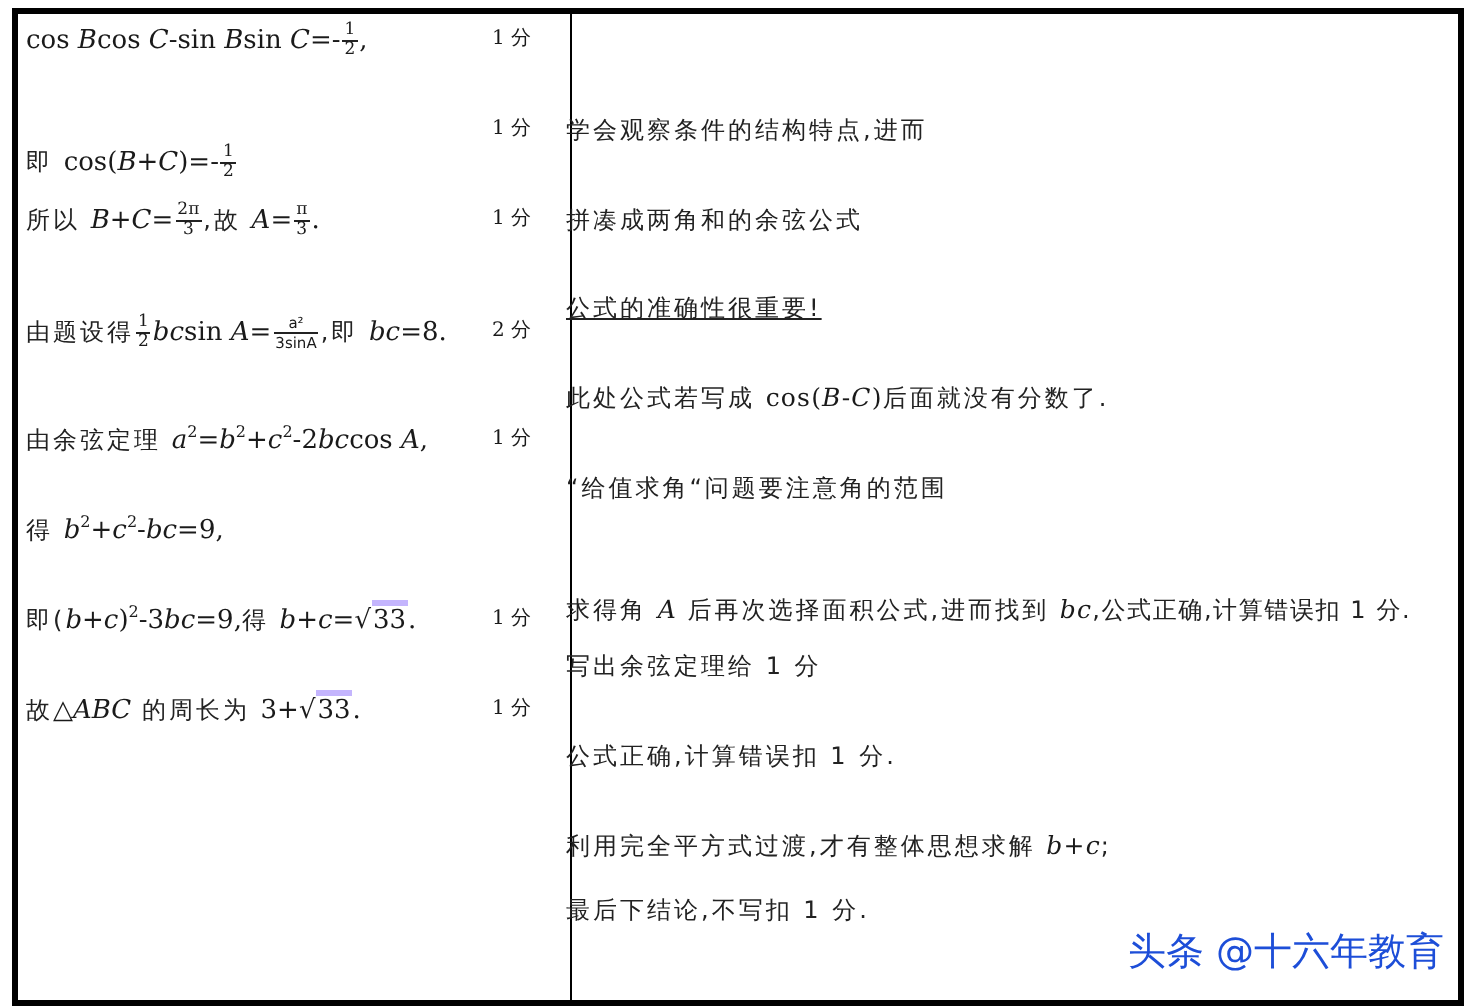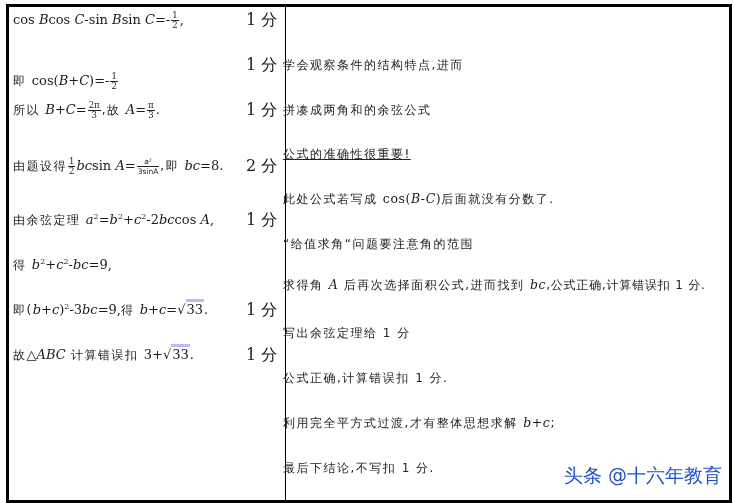--- a/index.html
+++ b/index.html
@@ -4,21 +4,21 @@
 <style>
   html, body { margin:0; padding:0; background:#ffffff; }
   body { width:733px; height:503px; position:relative; overflow:hidden;
          font-family:"DejaVu Serif","Liberation Serif",serif; color:#1a1a1a; }
   .frame { position:absolute; left:6px; top:4px; width:720px; height:493px;
            border:3px solid #000; box-sizing:content-box; }
   .divider { position:absolute; left:276px; top:0; width:1px; height:493px; background:#000; }
   .topgap { position:absolute; left:0; top:0; width:733px; height:4px; background:#fff; }
   .row { position:absolute; font-size:13px; line-height:18px; white-space:nowrap; }
   .lrow { left:6px; }
-  .score { position:absolute; left:246px; font-size:16px; line-height:18px; white-space:nowrap; }
+  .score { position:absolute; left:246px; font-size:10px; line-height:18px; white-space:nowrap; }
   .rrow { left:283px; font-size:12.5px; letter-spacing:0.6px; }
   .i { font-style:italic; }
   .cn { font-family:"DejaVu Sans","Liberation Sans",sans-serif; font-size:12px; letter-spacing:1.5px; color:#222; }
   .frac { display:inline-block; vertical-align:middle; text-align:center; font-size:8.5px; line-height:9px; margin:0 1px; }
   .frac .n { display:block; border-bottom:0.8px solid #222; padding:0 1px; }
   .frac .d { display:block; padding:0 1px; }
   sup { font-size:8px; line-height:0; }
   .sqrt { display:inline-block; }
   .sqrt .rad { border-top:3px solid #c4b5fd; padding:0 1px; }
   .watermark { position:absolute; left:564px; top:463px; font-family:"DejaVu Sans","Liberation Sans",sans-serif;
@@ -61,34 +61,34 @@
 <div class="row lrow" style="left:13px; top:256px;">
   <span class="cn">得 </span><span class="i">b</span><sup>2</sup><span>+</span><span class="i">c</span><sup>2</sup><span>-</span><span class="i">bc</span><span>=9,</span>
 </div>
 
 <div class="row lrow" style="left:13px; top:301px;">
   <span class="cn">即(</span><span class="i">b</span><span>+</span><span class="i">c</span><span>)</span><sup>2</sup><span>-3</span><span class="i">bc</span><span>=9,</span><span class="cn">得 </span><span class="i">b</span><span>+</span><span class="i">c</span><span>=</span><span class="sqrt">√<span class="rad">33</span></span><span>.</span>
 </div>
 <div class="score" style="top:301px;">1 分</div>
 
 <div class="row lrow" style="left:13px; top:346px;">
-  <span class="cn">故</span><span>△</span><span class="i">ABC</span><span class="cn"> 计算错误扣 </span><span>3+</span><span class="sqrt">√<span class="rad">33</span></span><span>.</span>
+  <span class="cn">故</span><span>△</span><span class="i">ABC</span><span class="cn"> 的周长为 </span><span>3+</span><span class="sqrt">√<span class="rad">33</span></span><span>.</span>
 </div>
 <div class="score" style="top:346px;">1 分</div>
 
 <div class="row rrow cn" style="top:56px;">学会观察条件的结构特点,进而</div>
 <div class="row rrow cn" style="top:101px;">拼凑成两角和的余弦公式</div>
 <div class="row rrow cn" style="top:145px;text-decoration:underline;">公式的准确性很重要!</div>
 <div class="row rrow" style="top:190px;">
   <span class="cn">此处公式若写成 </span><span>cos(</span><span class="i">B</span><span>-</span><span class="i">C</span><span>)</span><span class="cn">后面就没有分数了.</span>
 </div>
 <div class="row rrow cn" style="top:235px;">“给值求角“问题要注意角的范围</div>
-<div class="row rrow" style="top:276px;">
+<div class="row rrow" style="top:296px;">
   <span class="cn">求得角 </span><span class="i">A</span><span class="cn"> 后再次选择面积公式,进而找到 </span><span class="i">bc</span><span class="cn" style="letter-spacing:0.8px;">,公式正确,计算错误扣 1 分.</span>
 </div>
 <div class="row rrow cn" style="top:324px;">写出余弦定理给 1 分</div>
 <div class="row rrow cn" style="top:369px;text-align:right;">公式正确,计算错误扣 1 分.</div>
 <div class="row rrow" style="top:414px;">
   <span class="cn">利用完全平方式过渡,才有整体思想求解 </span><span class="i">b+c</span><span class="cn">;</span>
 </div>
-<div class="row rrow cn" style="top:459px;">最后下结论,不写扣 1 分.</div>
+<div class="row rrow cn" style="top:446px;">最后下结论,不写扣 1 分.</div>
 
 <div class="watermark">头条 @十六年教育</div>
 
 </body></html>

